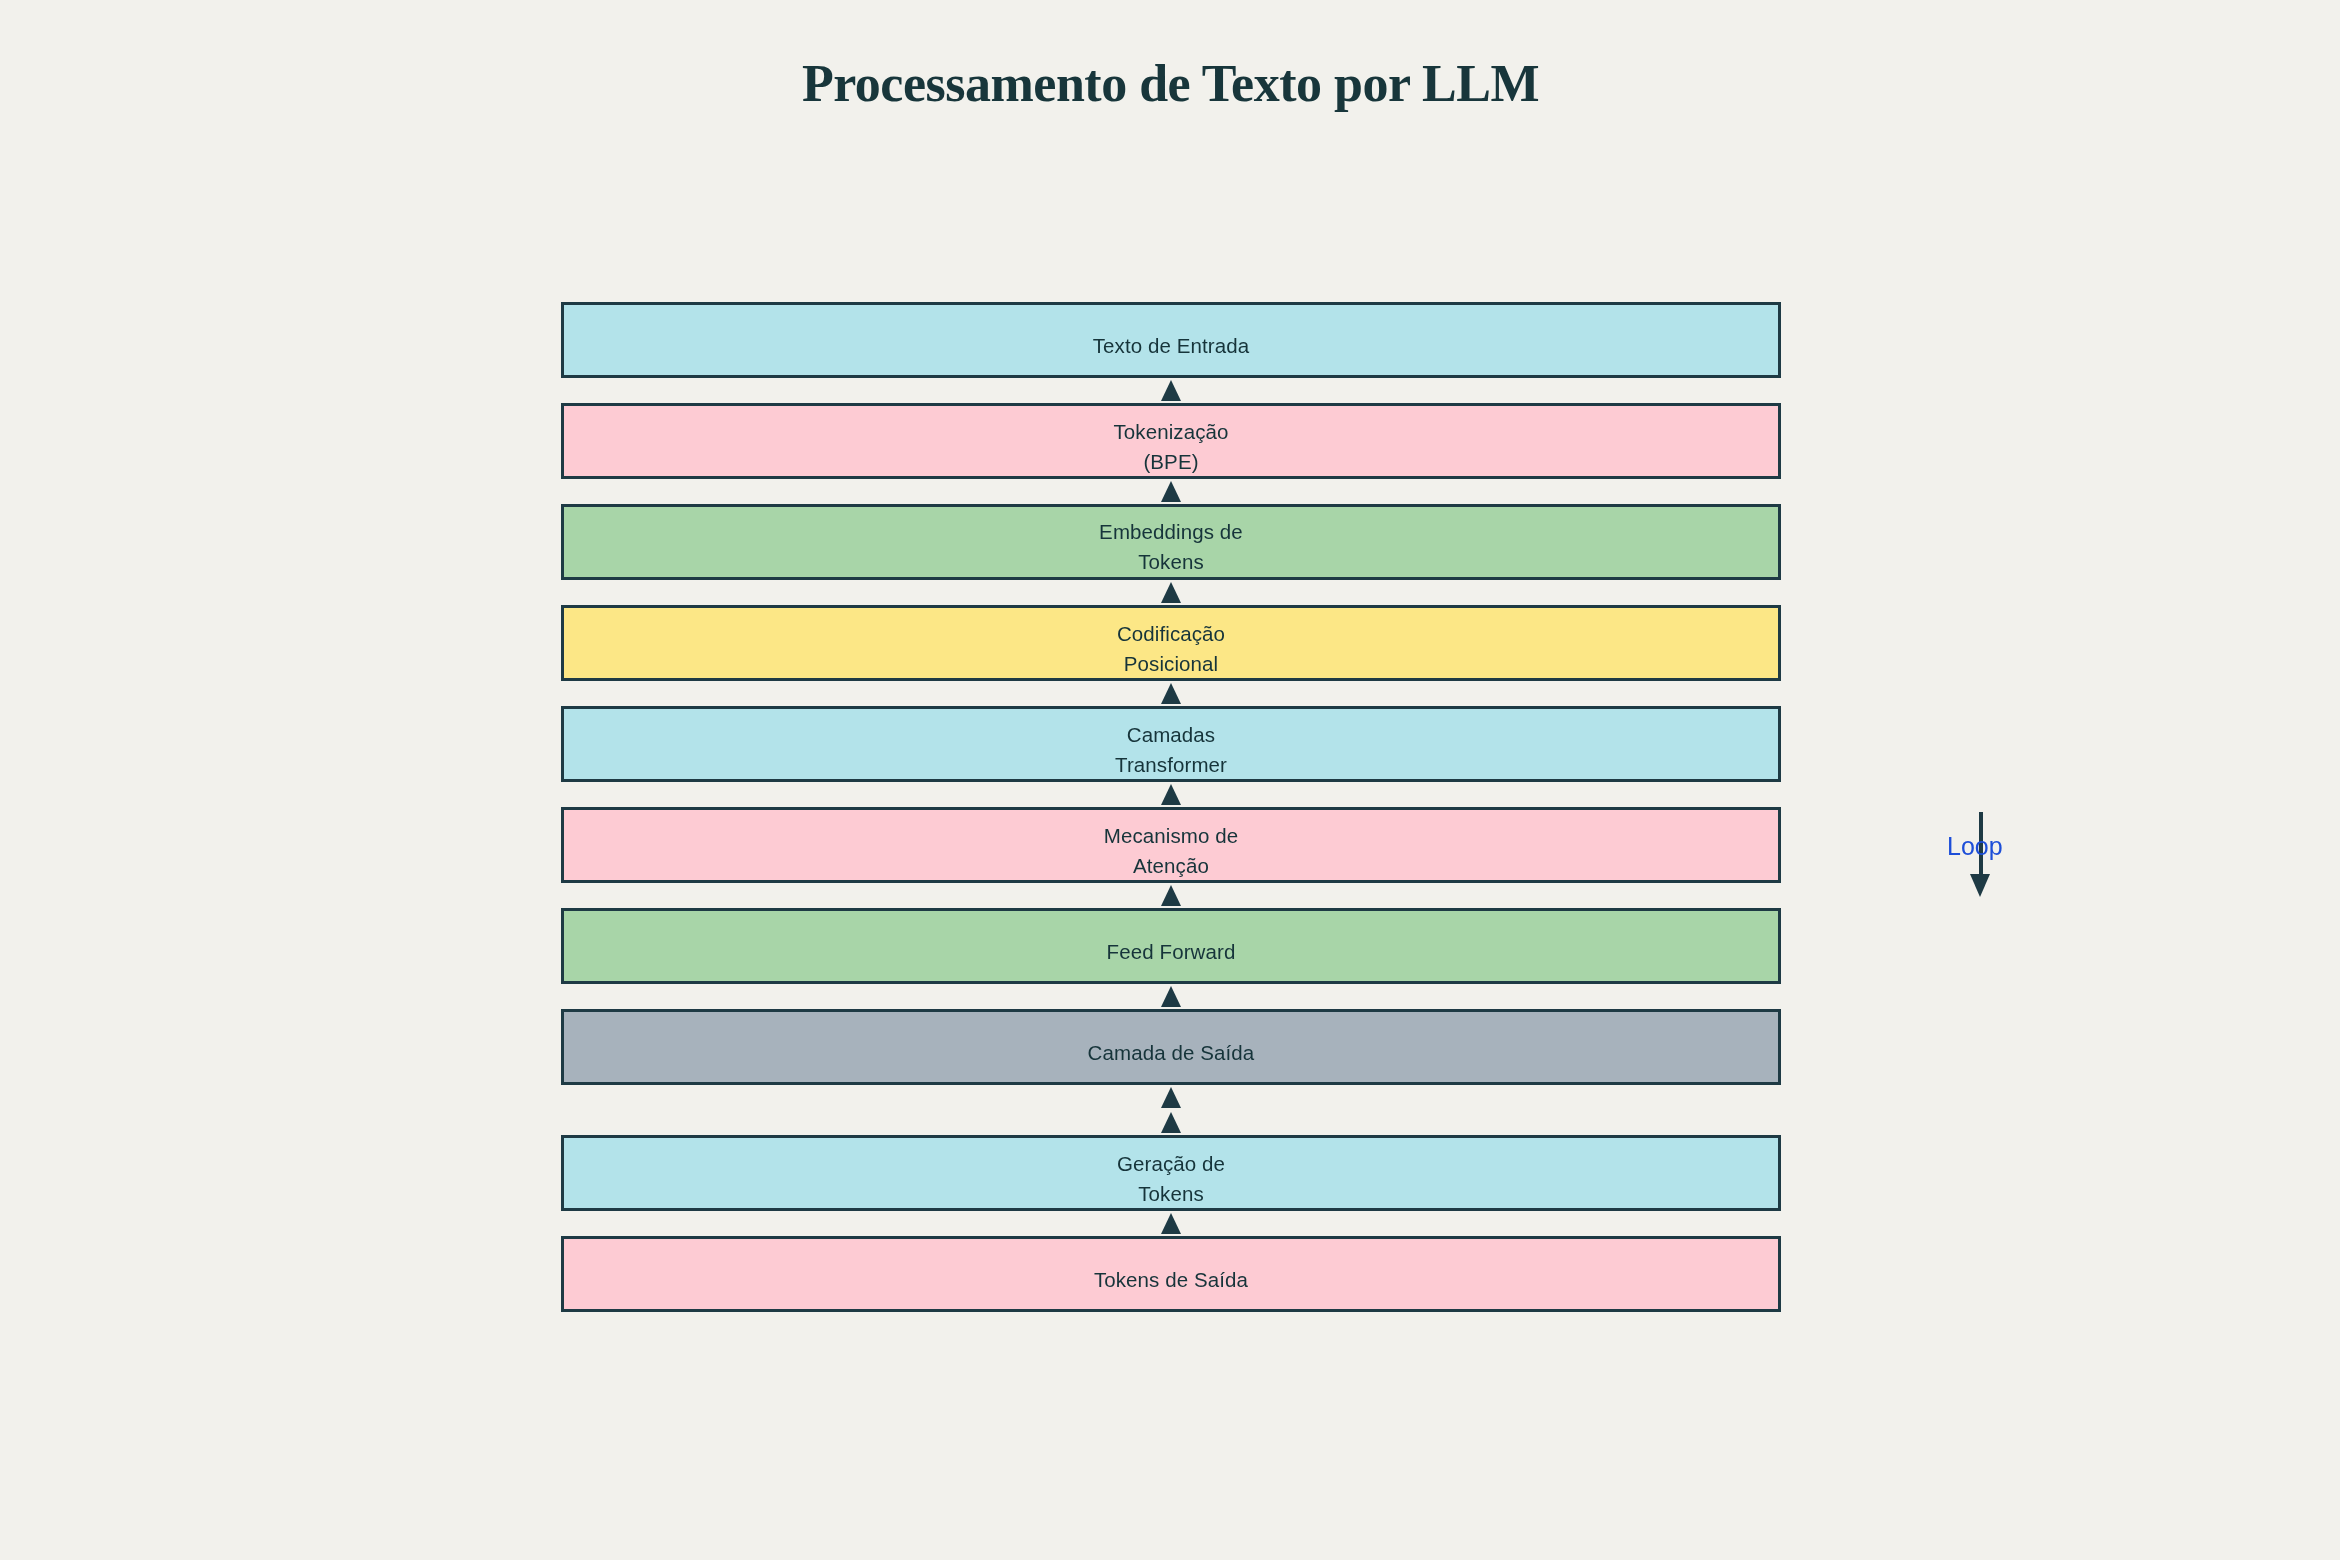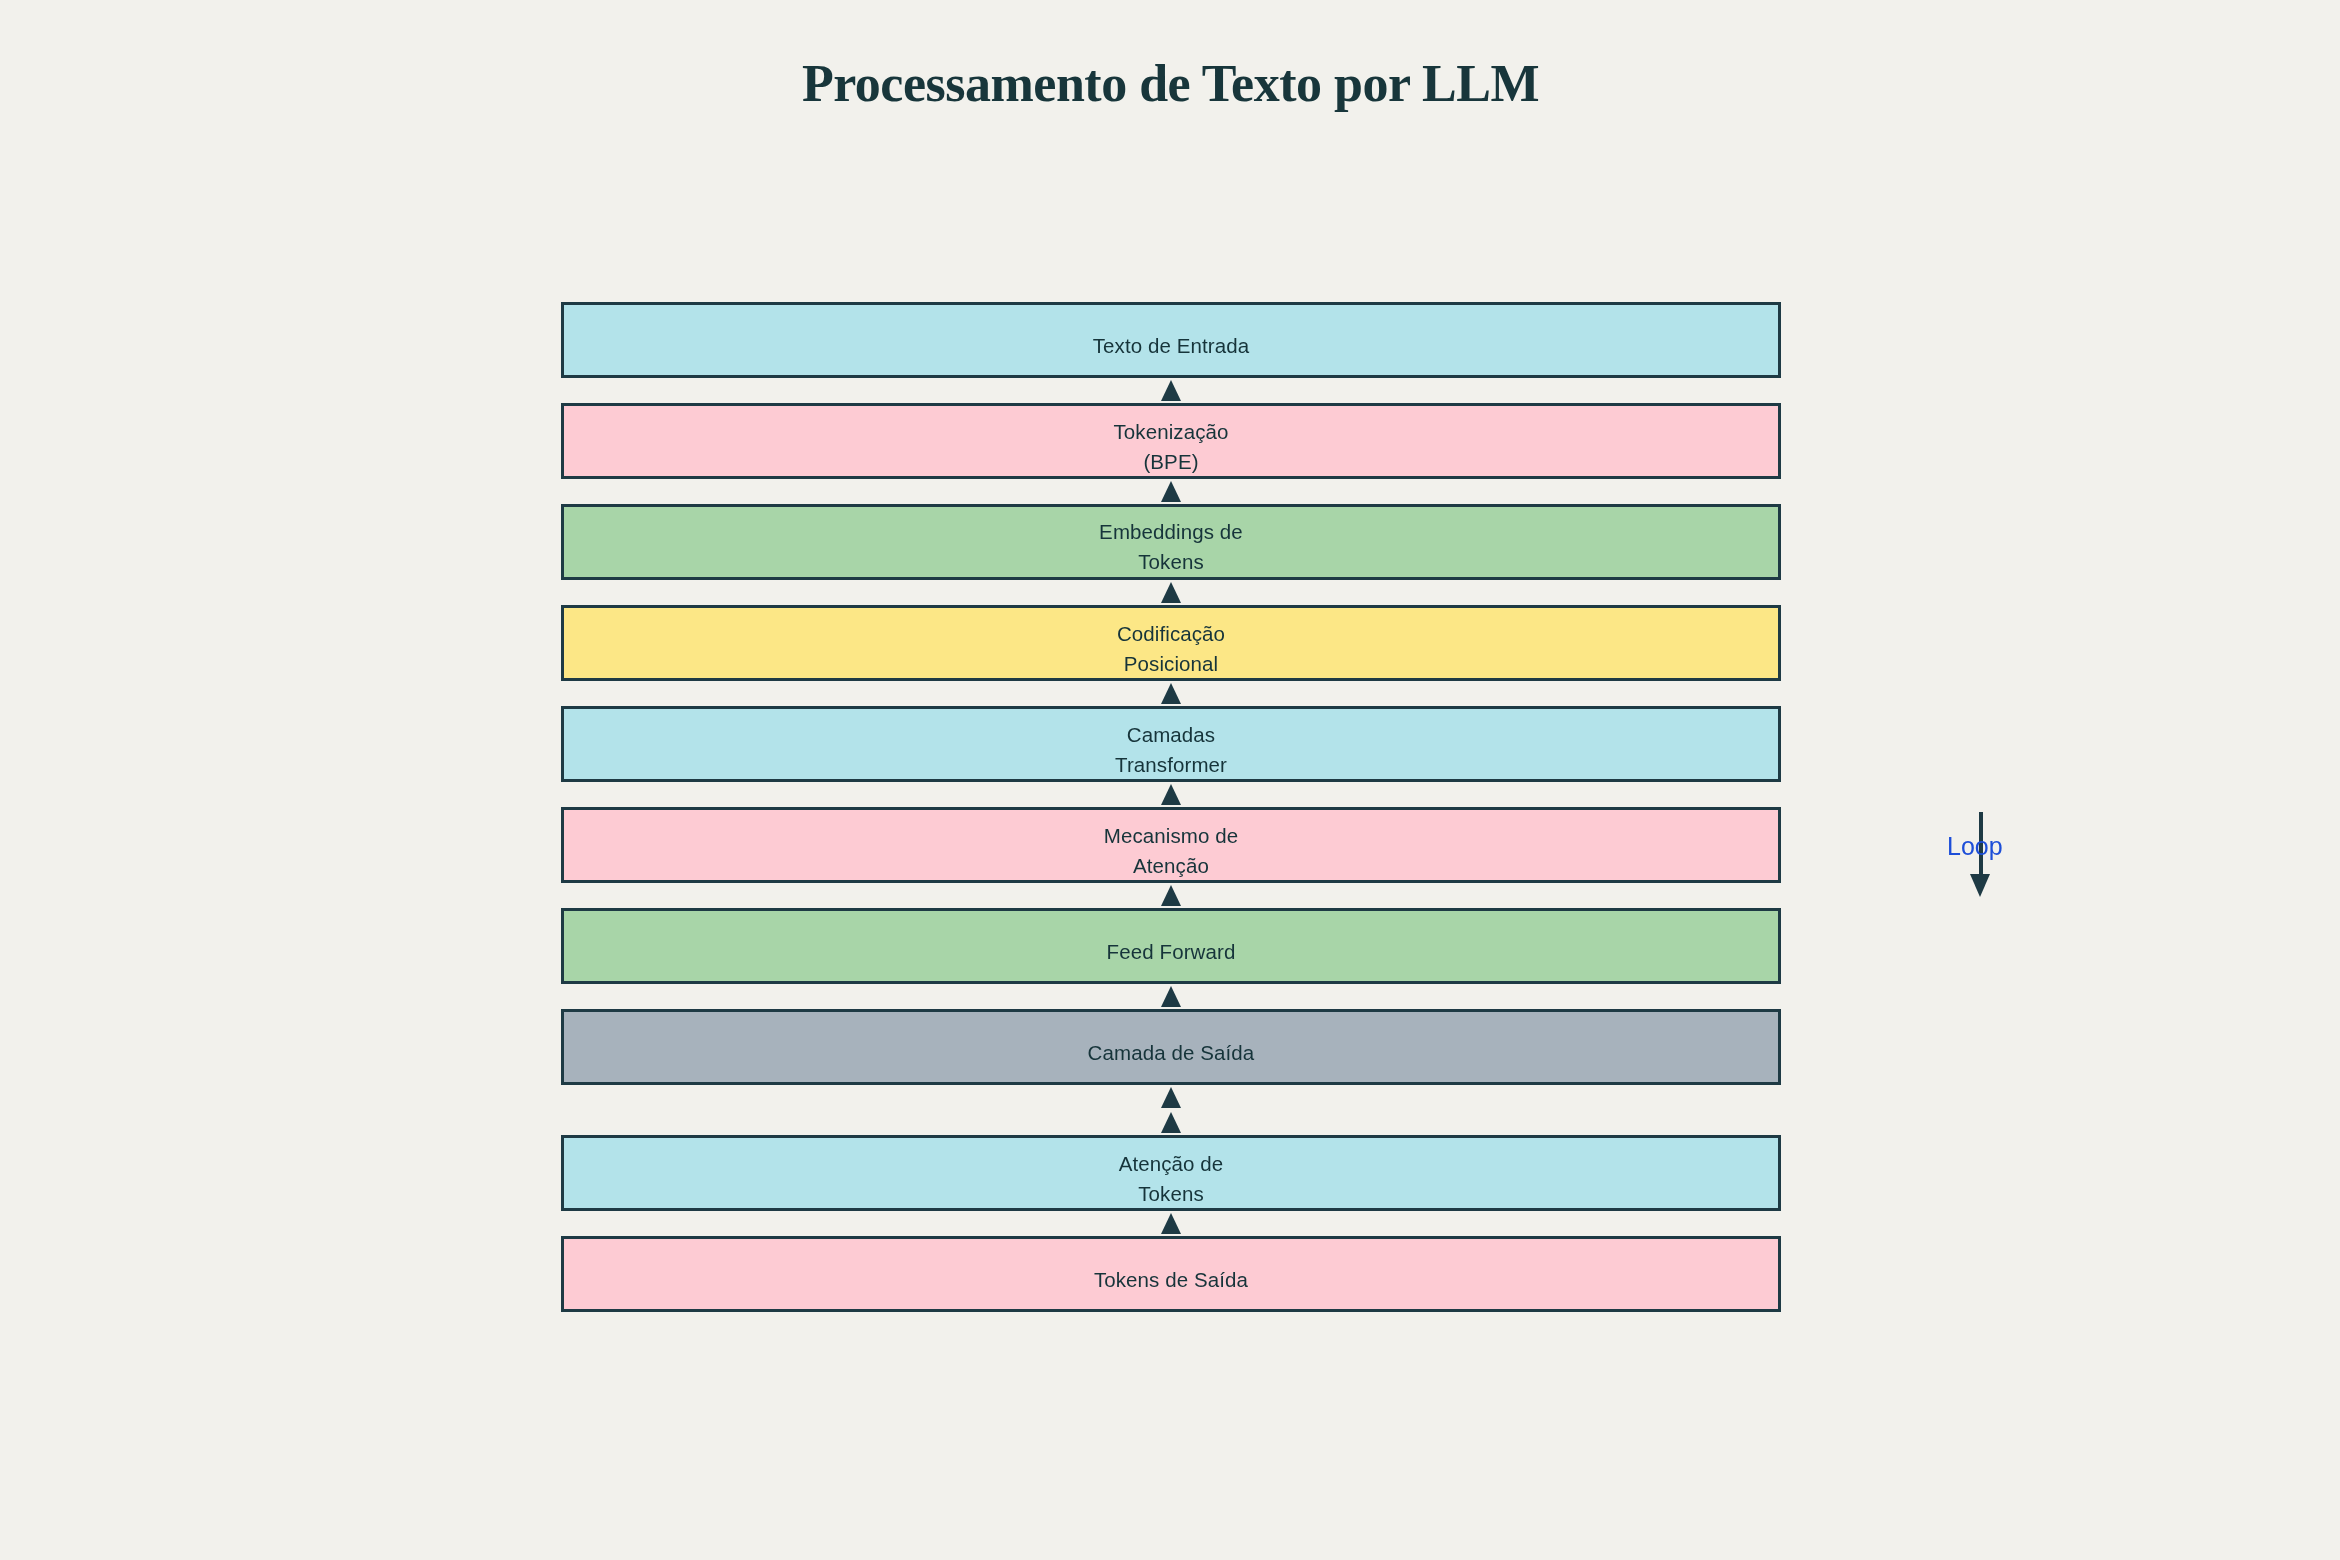--- a/index.html
+++ b/index.html
@@ -154,21 +154,21 @@
       <div class="node" style="background: rgb(167, 178, 188);">
         <span class="lbl">Camada de Saída</span>
       </div>
       <div class="gap">
         <div class="arrow-up"></div>
       </div>
       <div class="gap">
         <div class="arrow-up"></div>
       </div>
       <div class="node" style="background: rgb(179, 227, 234);">
-        <span class="lbl">Atenção de
+        <span class="lbl">Geração de
 Tokens</span>
       </div>
       <div class="gap">
         <div class="arrow-up"></div>
       </div>
       <div class="node" style="background: rgb(253, 203, 211);">
         <span class="lbl">Tokens de Saída</span>
       </div>
     </div>
 

